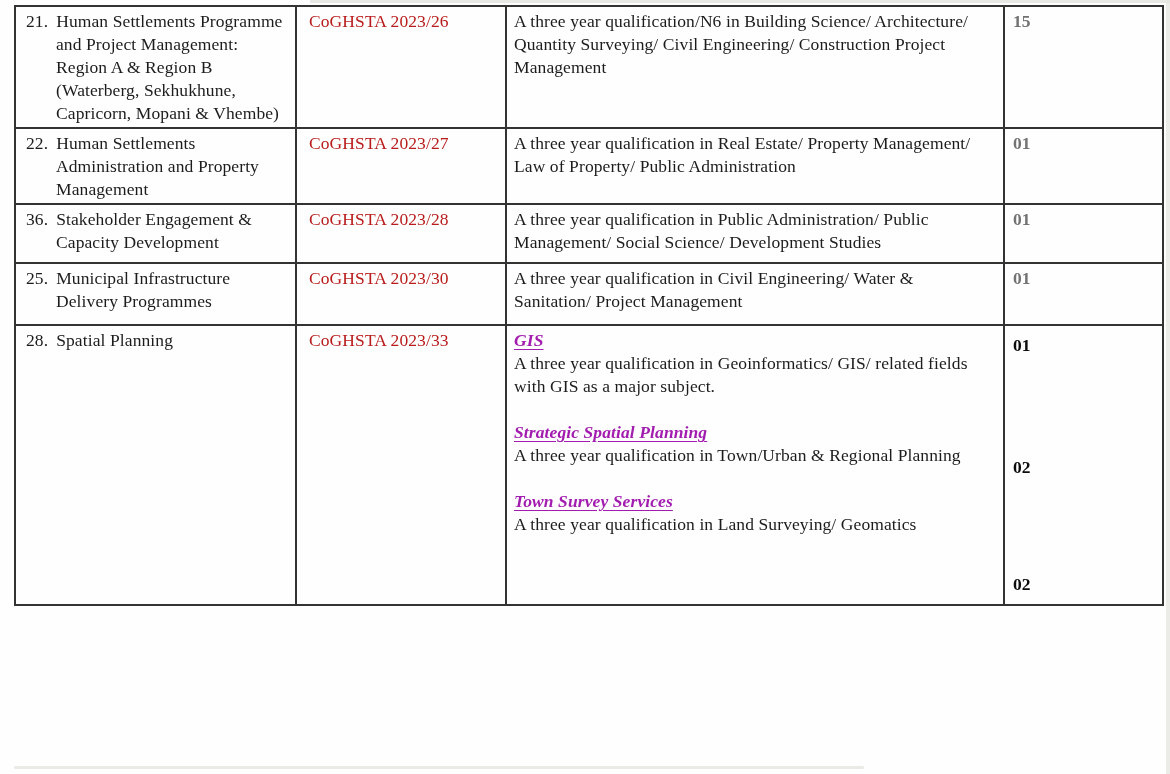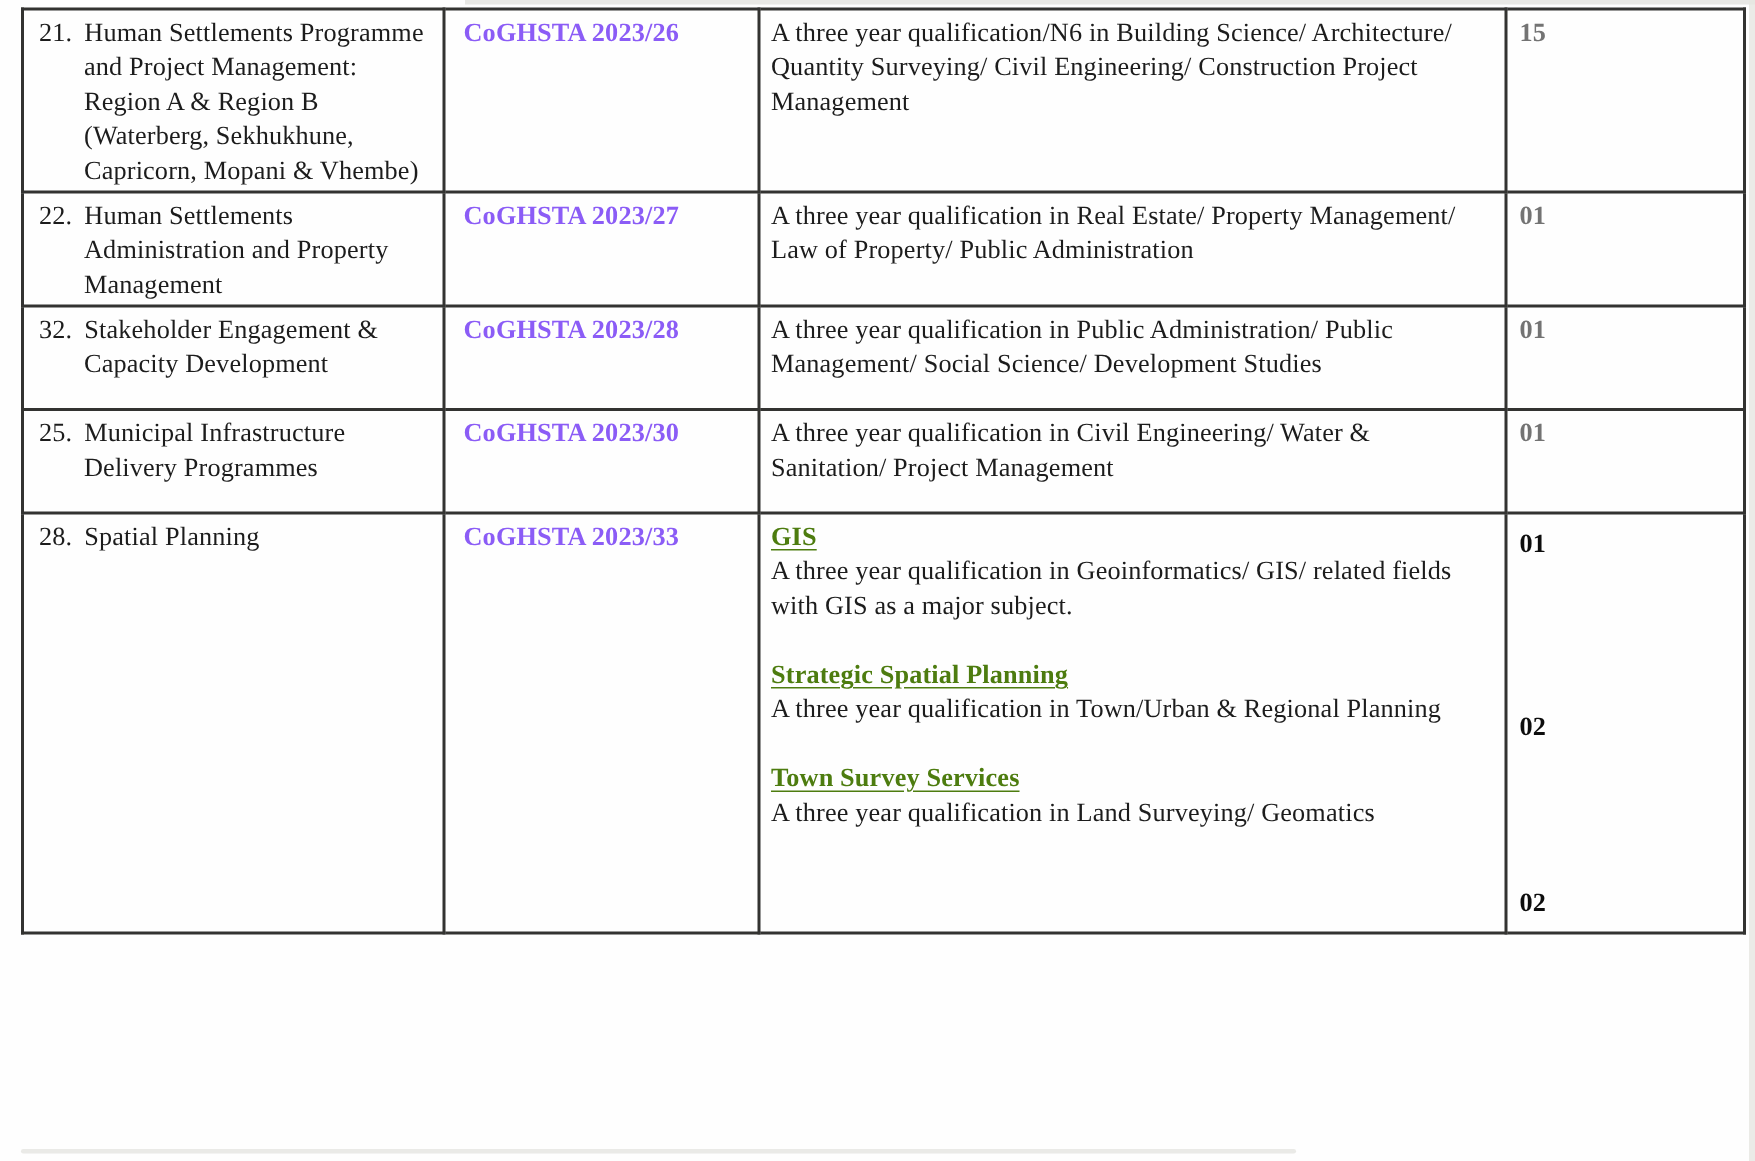--- a/index.html
+++ b/index.html
@@ -24,31 +24,31 @@
     table-layout:fixed;
   }
   table.vtable td{
     border:2px solid #333331;
     vertical-align:top;
     font-size:17.5px;
     line-height:23px;
     letter-spacing:.1px;
   }
   td.c-prog{padding:3px 8px 2px 10px;}
-  td.c-ref {padding:3px 6px 20px 12px;font-weight:bold;color:#8b5cf6;}
-  td.c-req {padding:3px 12px 18px 7px;}
+  td.c-ref {padding:3px 6px 20px 12px;font-weight:normal;color:#b91c1c;}
+  td.c-req {padding:3px 12px 8px 7px;}
   td.c-post{padding:3px 6px 2px 8px;font-weight:bold;color:#737373;}
 
   .prog{padding-left:30px;text-indent:-30px;}
   .prog .num{margin-right:8px;}
 
   
   .qblock{margin-bottom:23px;}
   .qblock:last-child{margin-bottom:0;}
-  .qhead{font-weight:bold;text-decoration:underline;text-underline-offset:3px;color:#4d7c0f;}
+  .qhead{font-weight:bold;text-decoration:underline;text-underline-offset:3px;color:#a21caf;font-style:italic;}
   .qbody{max-width:462px;}
 
   td.c-post-multi{position:relative;font-weight:bold;color:#0d0d0d;}
   td.c-post-multi .pv{position:absolute;left:8px;}
   td.c-post-multi .pv0{top:8px;}
   td.c-post-multi .pv1{top:130px;}
   td.c-post-multi .pv2{top:247px;}
 </style>
 </head>
 <body>
@@ -80,21 +80,21 @@
         <td class="c-prog">
           <div class="prog"><span class="num">22.</span><span>Human Settlements Administration and Property Management</span></div>
         </td>
         <td class="c-ref">CoGHSTA 2023/27</td>
         <td class="c-req">A three year qualification in Real Estate/ Property Management/ Law of Property/ Public Administration</td>
         <td class="c-post">01</td>
       </tr>
 
       <tr style="height:45px">
         <td class="c-prog">
-          <div class="prog"><span class="num">32.</span><span>Stakeholder Engagement &amp; Capacity Development</span></div>
+          <div class="prog"><span class="num">36.</span><span>Stakeholder Engagement &amp; Capacity Development</span></div>
         </td>
         <td class="c-ref">CoGHSTA 2023/28</td>
         <td class="c-req">A three year qualification in Public Administration/ Public Management/ Social Science/ Development Studies</td>
         <td class="c-post">01</td>
       </tr>
 
 
       <tr style="height:62px">
         <td class="c-prog">
           <div class="prog"><span class="num">25.</span><span>Municipal Infrastructure Delivery Programmes</span></div>

